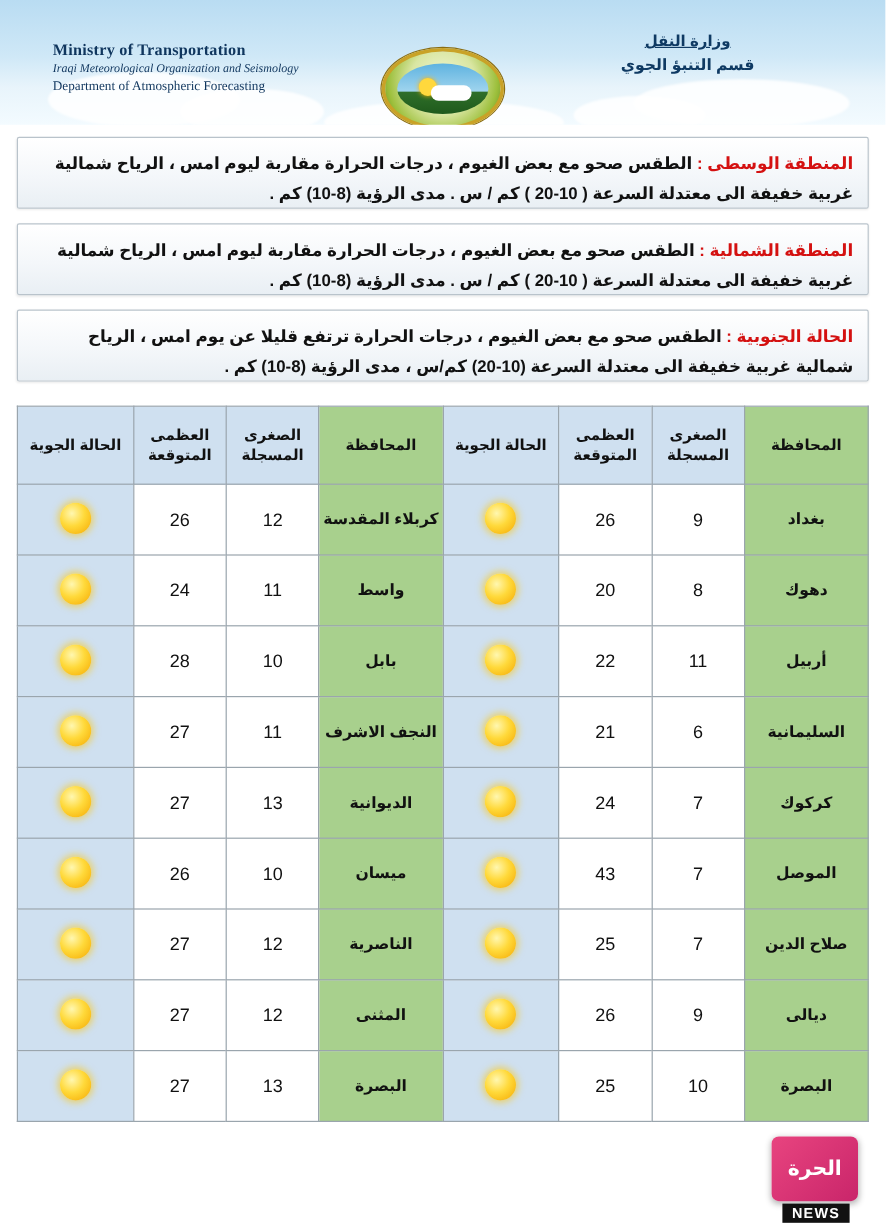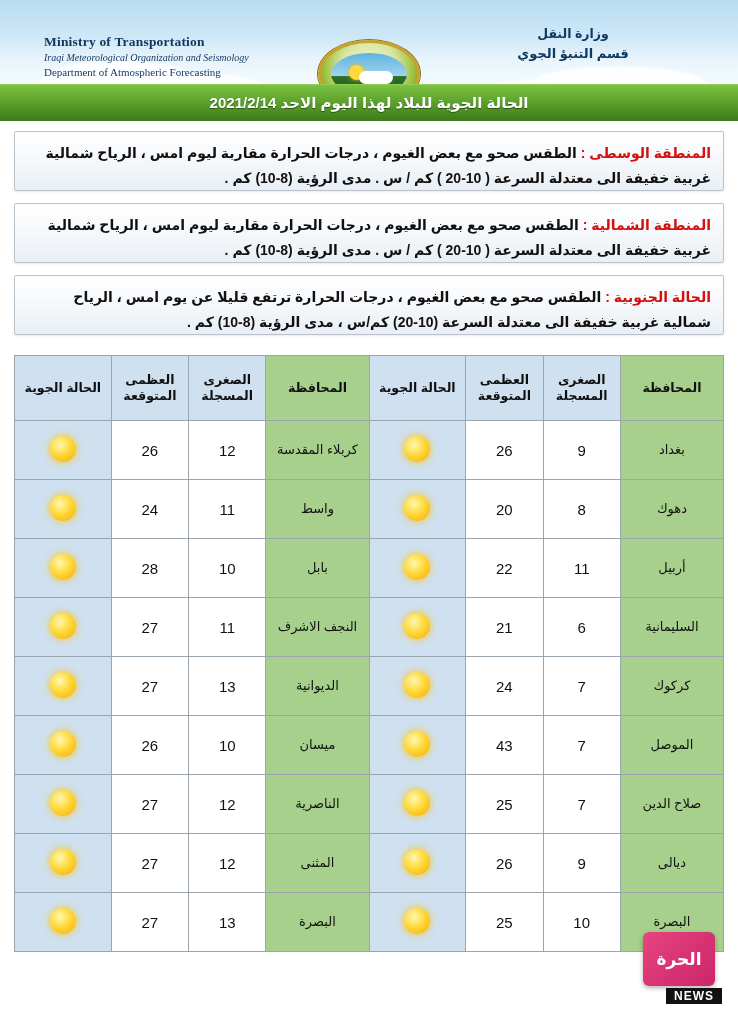--- a/index.html
+++ b/index.html
@@ -7,21 +7,21 @@
     width:738px;height:1024px;
     background:#ffffff;
     font-family:"Liberation Sans","DejaVu Sans",sans-serif;
     overflow:hidden;
   }
   .page{position:relative;width:738px;height:1024px;box-sizing:border-box;}
 
   
   .header{
     position:relative;
-    height:84px;
+    height:104px;
     background:linear-gradient(to bottom,#b9dcf2 0%,#cfe8f7 45%,#e8f4fb 70%,#f3fbff 100%);
     overflow:hidden;
     padding-left:29px;
   }
   .cloud{
     position:absolute;border-radius:50%;background:rgba(255,255,255,.85);
     filter:blur(1px);
   }
   .c1{width:160px;height:46px;left:40px;top:60px;}
   .c2{width:120px;height:38px;left:150px;top:74px;}
@@ -35,21 +35,21 @@
     line-height:1.42;
   }
   .hdr-en .l1{font-family:"Liberation Serif","DejaVu Serif",serif;font-size:13.5px;font-weight:bold;letter-spacing:.2px;}
   .hdr-en .l2{font-family:"Liberation Serif","DejaVu Serif",serif;font-size:10px;font-style:italic;}
   .hdr-en .l3{font-family:"Liberation Serif","DejaVu Serif",serif;font-size:11px;}
 
   .hdr-ar{
     position:absolute;right:40px;top:24px;width:250px;
     text-align:center;color:#0f3a63;line-height:1.6;
   }
-  .hdr-ar .a1{font-size:12.5px;font-weight:bold;}
+  .hdr-ar .a1{font-size:12.5px;font-weight:bold;text-decoration:underline;}
   .hdr-ar .a2{font-size:12.5px;font-weight:bold;}
   .hdr-ar .a3{font-size:13px;font-weight:bold;}
 
   .logo{
     position:absolute;left:50%;transform:translateX(-50%);top:40px;
     width:96px;height:62px;border-radius:50%/50%;
     background:radial-gradient(circle at 50% 40%,#f2f7d8 0%,#d9e6a2 45%,#9cbf3b 75%,#4d7a1e 100%);
     border:3px solid #c9a227;
     box-shadow:0 0 0 1px #8a6d12;
     overflow:hidden;
@@ -113,35 +113,35 @@
     height:62px;
     font-size:12.5px;font-weight:bold;line-height:1.3;
     background:#cfe0f0;
   }
   thead th.gov{background:#a8d08d;}
   col.w-gov{width:16%;}
   col.w-min{width:12%;}
   col.w-max{width:12%;}
   col.w-cond{width:15%;}
 
-  td.gov{background:#a8d08d;font-weight:normal;font-size:13px;line-height:1.25;}
+  td.gov{background:#a8d08d;font-weight:bold;font-size:13px;line-height:1.25;}
   td.num{background:#ffffff;font-size:15px;}
   td.cond{background:#cfe0f0;}
 
   .sun-ico{
     display:inline-block;width:26px;height:26px;border-radius:50%;
     background:radial-gradient(circle at 38% 34%,#fff7b0 0%,#ffd93a 45%,#f5a800 100%);
     box-shadow:0 0 6px 2px rgba(255,196,0,.55);
     position:relative;
   }
 
   
   .watermark{
-    position:absolute;right:16px;bottom:20px;width:86px;
-    text-align:right;
+    position:absolute;right:16px;bottom:4px;width:86px;
+    text-align:left;
   }
   .watermark .box{
     width:72px;height:54px;margin:0 auto;
     background:linear-gradient(135deg,#e8447f 0%,#c9256a 100%);
     border-radius:6px;
     display:flex;align-items:center;justify-content:center;
     color:#ffffff;font-size:17px;font-weight:bold;
     box-shadow:0 2px 5px rgba(0,0,0,.3);
   }
   .watermark .nm{
@@ -175,23 +175,20 @@
         <div class="cloudlet"></div>
       </div>
     </div>
 
     <div class="hdr-ar">
       <div class="a1">وزارة النقل</div>
       <div class="a3">قسم التنبؤ الجوي</div>
     </div>
   </div>
 
-  <div class="titlebar">
-    <span class="txt">الحالة الجوية للبلاد لهذا اليوم الاحد 2021/2/14</span>
-  </div>
 
   <div class="regions">
     <div class="region">
       <p><span class="label">المنطقة الوسطى :</span>
          <span>الطقس صحو مع بعض الغيوم ، درجات الحرارة مقاربة ليوم امس ، الرياح شمالية غربية خفيفة الى معتدلة السرعة ( 10-20 ) كم / س . مدى الرؤية (8-10) كم .</span></p>
     </div>
     <div class="region">
       <p><span class="label">المنطقة الشمالية :</span>
          <span>الطقس صحو مع بعض الغيوم ، درجات الحرارة مقاربة ليوم امس ، الرياح شمالية غربية خفيفة الى معتدلة السرعة ( 10-20 ) كم / س . مدى الرؤية (8-10) كم .</span></p>
     </div>

